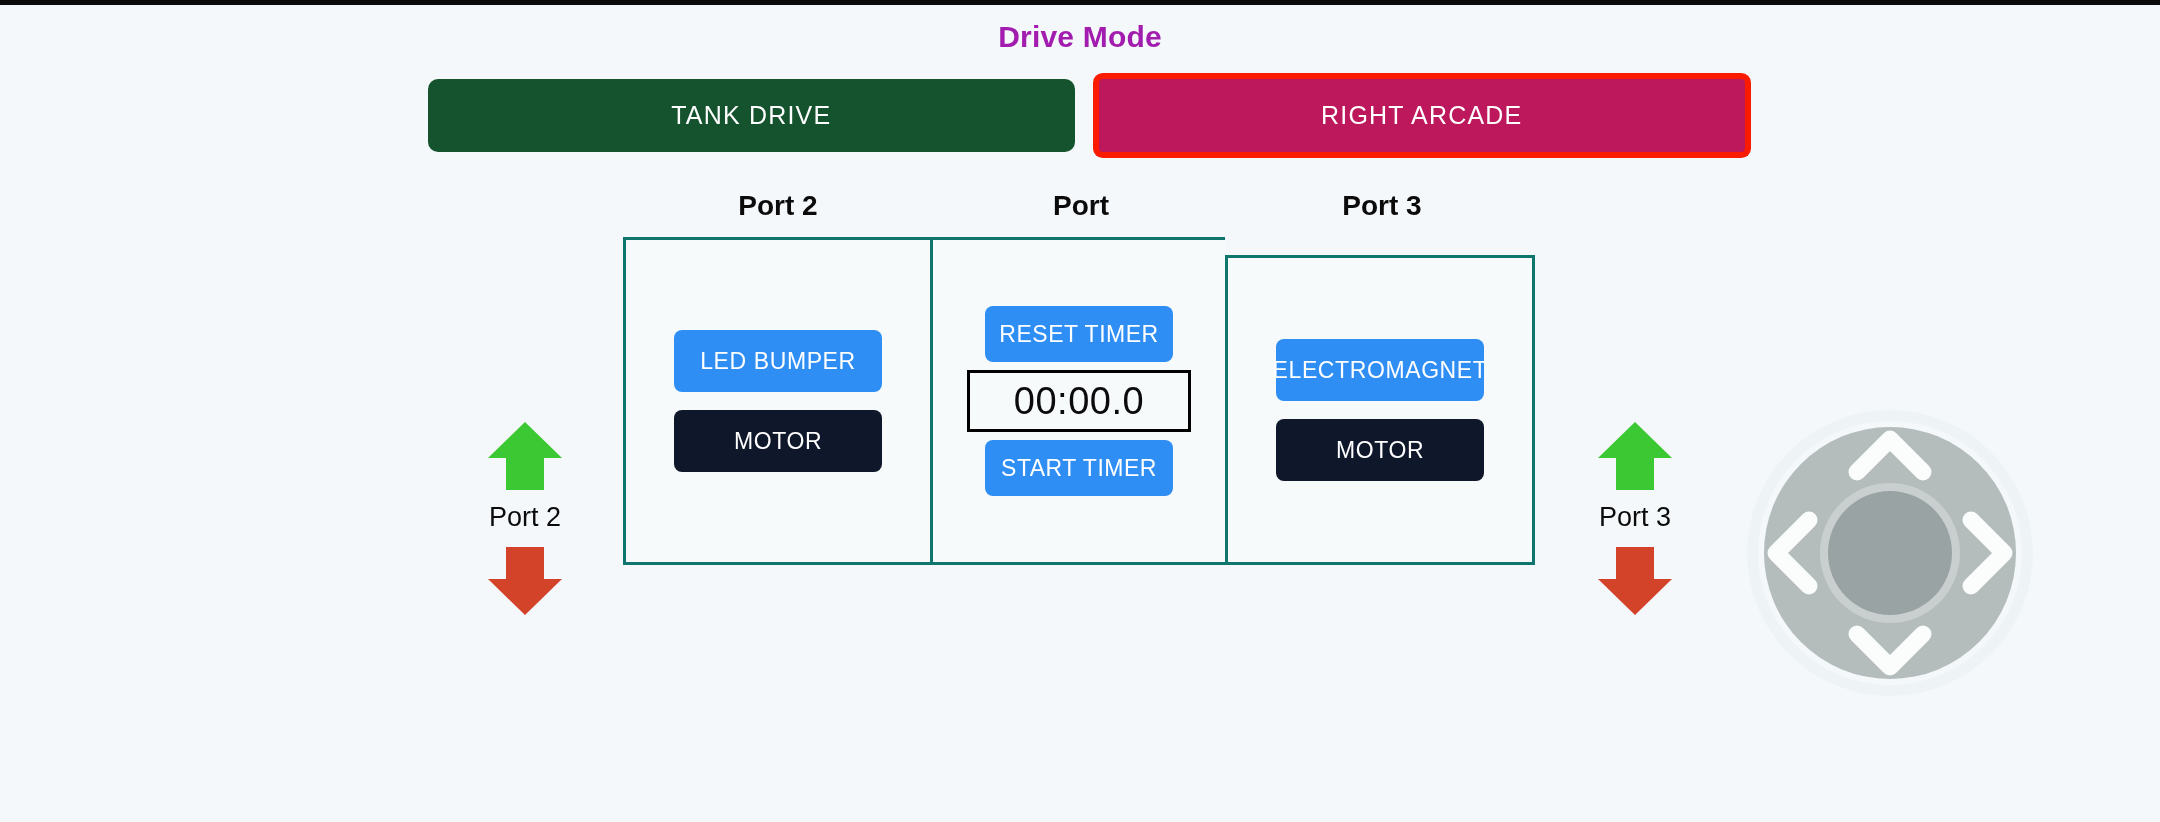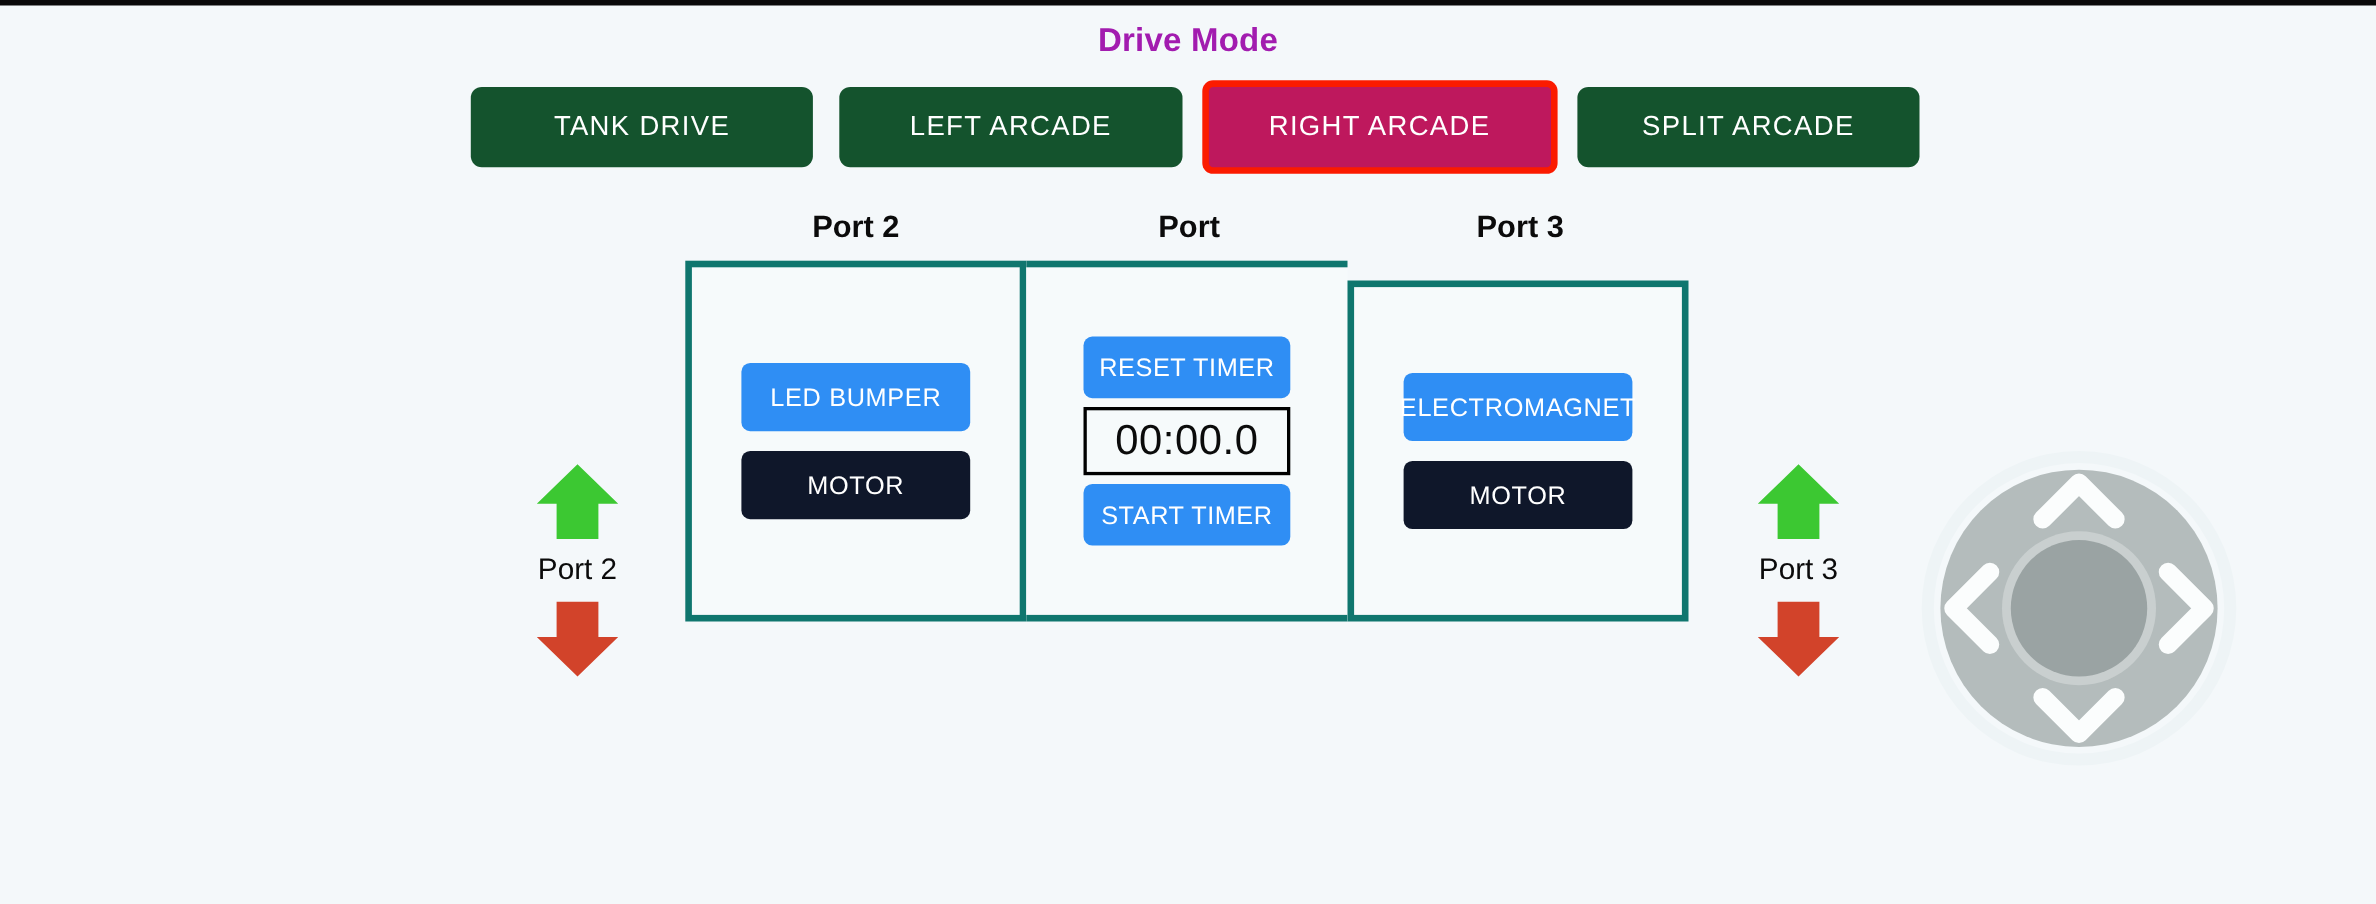--- a/index.html
+++ b/index.html
@@ -43,21 +43,21 @@
   #head-tm{left:937px;width:288px;}
   #head-p3{left:1229px;width:306px;}
 
   
   .panels{
     position:absolute;left:623px;top:237px;width:912px;height:328px;
     display:flex;box-sizing:border-box;
   }
   .panel{
     box-sizing:border-box;
-    border:6px solid #0f766e;
+    border:3px solid #0f766e;
     background:#f6fafb;
     display:flex;flex-direction:column;align-items:center;justify-content:center;
   }
   #panel-port2{width:310px;}
   #panel-timer{width:292px;border-left:none;border-right:none;}
   #panel-port3{width:310px;margin-top:18px;}
 
   .pad-btn{
     width:208px;height:62px;border:none;border-radius:8px;
     color:#ffffff;font-family:"Liberation Sans", sans-serif;
@@ -71,21 +71,21 @@
 
   .timer-btn{
     width:188px;height:56px;border:none;border-radius:8px;
     background:#2f8ef4;color:#ffffff;
     font-family:"Liberation Sans", sans-serif;
     font-size:23px;letter-spacing:.5px;
     display:flex;align-items:center;justify-content:center;
     cursor:pointer;padding:0;
   }
   .timer-display{
-    width:188px;height:62px;margin:8px 0;
+    width:224px;height:62px;margin:8px 0;
     box-sizing:border-box;
     border:3px solid #000000;background:#f6fafb;
     display:flex;align-items:center;justify-content:center;
     font-size:38px;color:#0b0b0b;letter-spacing:.5px;
   }
 
   
   .port-ctl{position:absolute;width:180px;text-align:center;}
   #ctl-left{left:435px;top:420px;}
   #ctl-right{left:1545px;top:420px;}
@@ -97,23 +97,21 @@
 </style>
 </head>
 <body>
 
 <div class="topbar"></div>
 
 <div class="drive-title">Drive Mode</div>
 
 <div class="mode-row">
   <button class="mode-btn">TANK DRIVE</button>
-  <button class="mode-btn">LEFT ARCADE</button>
   <button class="mode-btn active">RIGHT ARCADE</button>
-  <button class="mode-btn">SPLIT ARCADE</button>
 </div>
 
 <div class="panel-heading" id="head-p2">Port 2</div>
 <div class="panel-heading" id="head-tm">Port</div>
 <div class="panel-heading" id="head-p3">Port 3</div>
 
 <div class="panels">
 
   <div class="panel" id="panel-port2">
     <button class="pad-btn primary">LED BUMPER</button>

